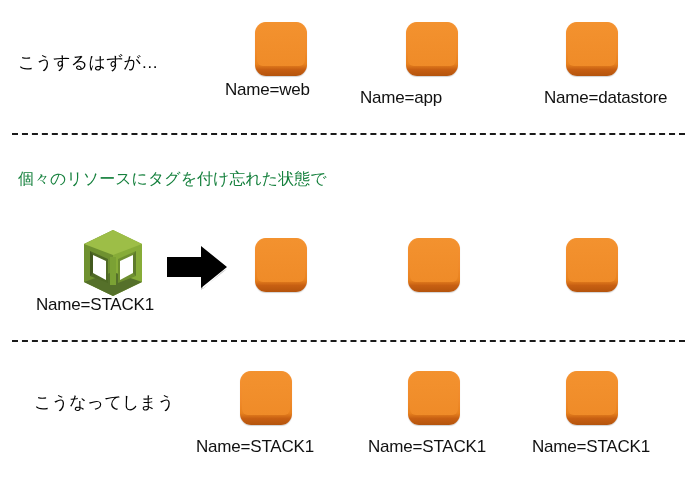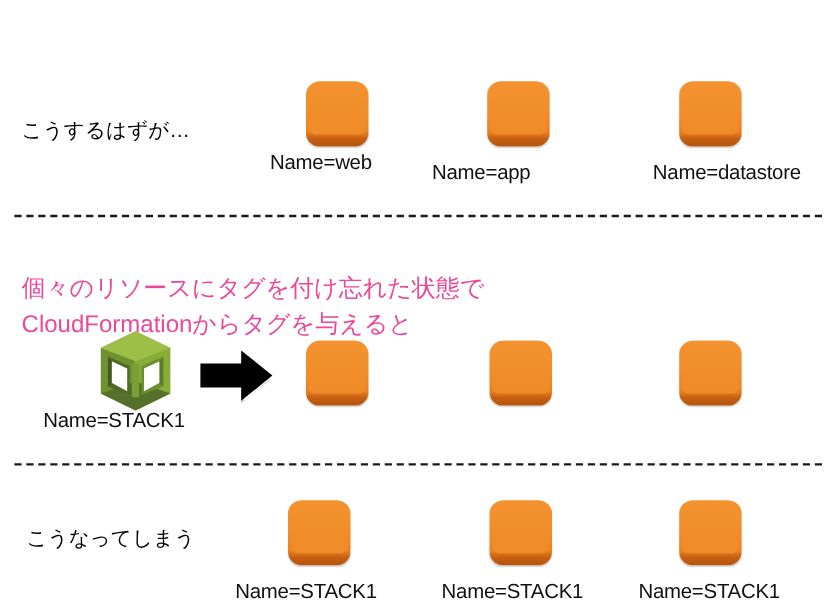--- a/index.html
+++ b/index.html
@@ -14,21 +14,20 @@
     font-family: "Liberation Sans", "DejaVu Sans", sans-serif;
     color: #1a1a1a;
     overflow: hidden;
     position: relative;
   }
 
   .canvas {
     position: relative;
     width: 700px;
     height: 372px;
-    margin-top: 46px;
   }
 
   
   .divider {
     position: absolute;
     left: 12px;
     width: 673px;
     height: 0;
     border-top: 2px dashed #1a1a1a;
   }
@@ -39,29 +38,29 @@
   .caption {
     position: absolute;
     font-size: 17px;
     line-height: 26px;
     letter-spacing: 0.2px;
     font-weight: 400;
     white-space: nowrap;
     color: #000000;
   }
   .caption.c1 { left: 18px; top: 50px; }
-  .caption.c3 { left: 22px; top: 390px; }
+  .caption.c3 { left: 34px; top: 390px; }
 
   .caption-block {
     position: absolute;
     left: 18px;
-    top: 180px;
-    font-size: 20px;
+    top: 164px;
+    font-size: 16px;
     line-height: 30px;
-    color: #ec4899;
+    color: #15803d;
     white-space: nowrap;
   }
   .caption-block .line { display: block; }
 
   
   .res-box {
     position: absolute;
     width: 52px;
     height: 54px;
     border-radius: 11px;
@@ -135,21 +134,20 @@
     <div class="box-label" style="left:225px; top:80px;">Name=web</div>
     <div class="box-label" style="left:360px; top:88px;">Name=app</div>
     <div class="box-label" style="left:544px; top:88px;">Name=datastore</div>
   </div>
 
   <div class="divider d1"></div>
 
   <div>
     <div class="caption-block">
       <span class="line">個々のリソースにタグを付け忘れた状態で</span>
-      <span class="line">CloudFormationからタグを与えると</span>
     </div>
 
     <div class="cfn-icon">
       <svg viewBox="0 0 62 70" xmlns="http://www.w3.org/2000/svg">
 
         <polygon points="31,2 2,16 2,54 31,68" fill="#6F9130"></polygon>
 
         <polygon points="31,2 60,16 60,54 31,68" fill="#87AC38"></polygon>
 
         <polygon points="31,2 60,16 31,27 2,16" fill="#9DBE47"></polygon>

